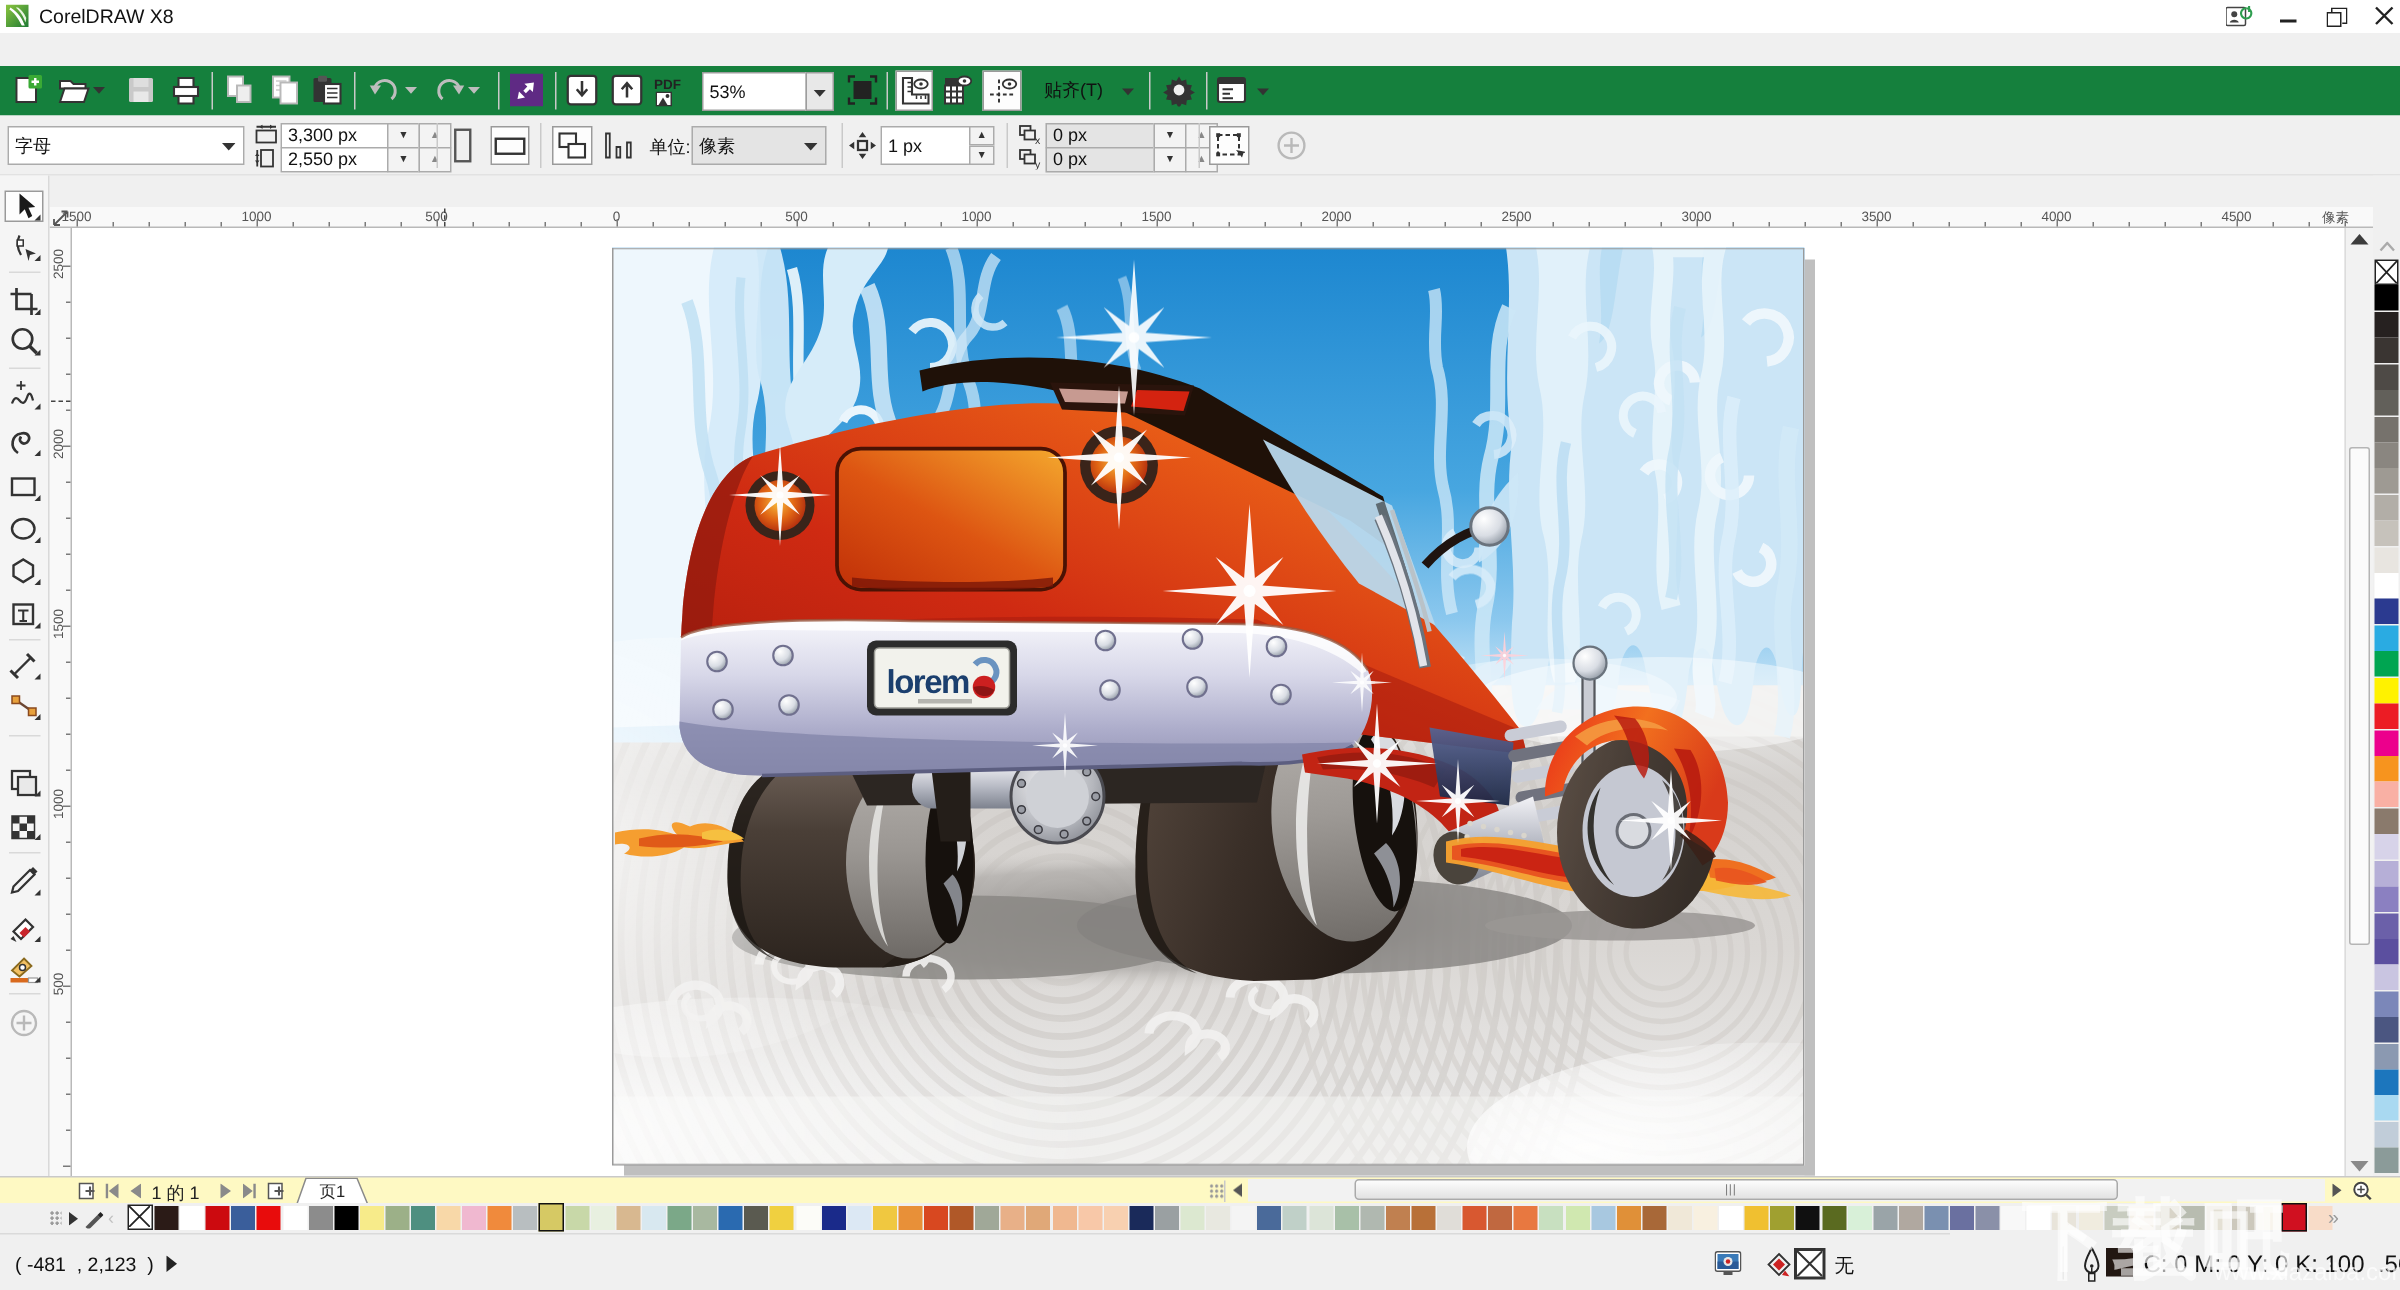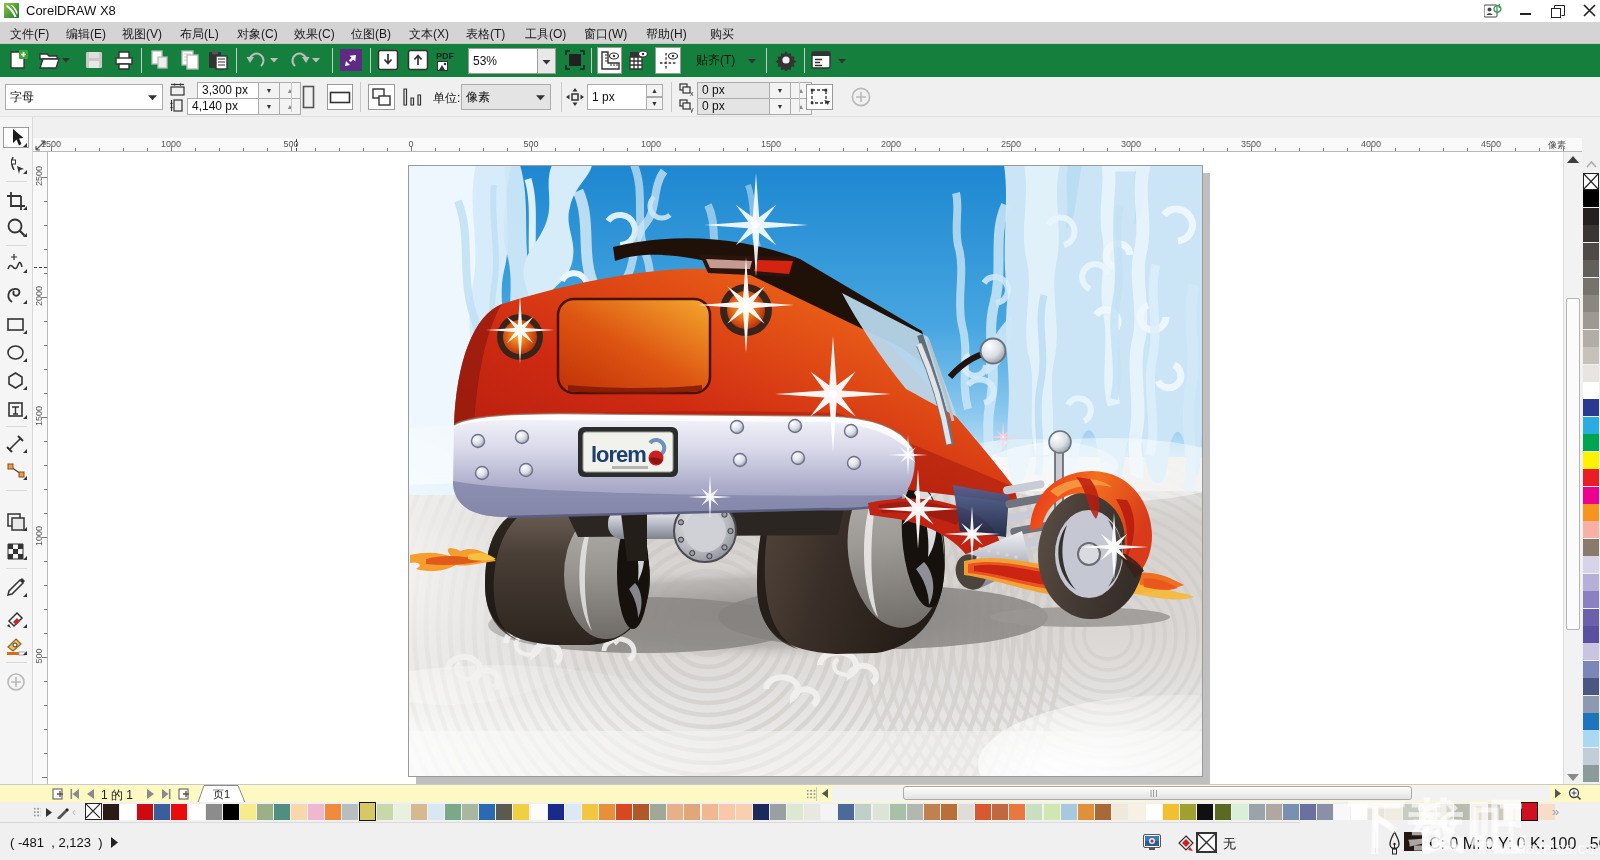--- a/index.html
+++ b/index.html
@@ -54,35 +54,20 @@
 </svg>
 <div class="abs" style="left:1520px;top:13px;width:11px;height:2px;background:#222"></div>
 <svg class="abs" style="left:1551px;top:5px" width="14" height="13" viewBox="0 0 14 13">
 <rect x="0.5" y="3.5" width="9" height="9" fill="#fff" stroke="#222"></rect>
         <path d="M3.5,3.5 V0.5 H13.5 V10.5 H10.5" fill="none" stroke="#222"></path>
 </svg>
 <svg class="abs" style="left:1583px;top:4px" width="13" height="13" viewBox="0 0 13 13">
 <path d="M1,1 L12,12 M12,1 L1,12" stroke="#222" stroke-width="1.6"></path>
 </svg>
 </div>
-<div class="abs" id="menubar">
-      <span class="menuitem" style="left:10px">文件(F)</span>
-      <span class="menuitem" style="left:66px">编辑(E)</span>
-      <span class="menuitem" style="left:122px">视图(V)</span>
-      <span class="menuitem" style="left:180px">布局(L)</span>
-      <span class="menuitem" style="left:237px">对象(C)</span>
-      <span class="menuitem" style="left:294px">效果(C)</span>
-      <span class="menuitem" style="left:351px">位图(B)</span>
-      <span class="menuitem" style="left:409px">文本(X)</span>
-      <span class="menuitem" style="left:466px">表格(T)</span>
-      <span class="menuitem" style="left:525px">工具(O)</span>
-      <span class="menuitem" style="left:584px">窗口(W)</span>
-      <span class="menuitem" style="left:646px">帮助(H)</span>
-      <span class="menuitem" style="left:710px">购买</span>
-    </div>
 <div class="abs" id="toolbar">
 <svg class="icon20" style="left:7px" viewBox="0 0 22 22">
         <path d="M4,3 h9 l4,4 v12 h-13 z" fill="#fff" stroke="#333" stroke-width="1.3"></path>
         <path d="M13,3 v4 h4" fill="none" stroke="#333" stroke-width="1.3"></path>
         <rect x="12" y="1" width="9" height="9" fill="#3aaa35" rx="1"></rect>
         <path d="M16.5,3 v5 M14,5.5 h5" stroke="#fff" stroke-width="1.6"></path>
       </svg>
 <svg class="icon20" style="left:38px" viewBox="0 0 22 22">
         <path d="M2,5 h7 l2,2 h8 v3 h-17 z" fill="#fff" stroke="#333" stroke-width="1.3"></path>
         <path d="M2,19 l3,-9 h16 l-3,9 z" fill="#fff" stroke="#333" stroke-width="1.3"></path>
@@ -207,22 +192,22 @@
 <svg class="abs" style="left:170px;top:6px" width="15" height="13" viewBox="0 0 15 13">
         <rect x="1" y="4" width="13" height="8" fill="none" stroke="#333" stroke-width="1.2"></rect>
         <path d="M1,1.5 h13" stroke="#333" stroke-width="1.2"></path>
         <path d="M3,1.5 l2,-1.5 v3 z M12,1.5 l-2,-1.5 v3 z" fill="#333"></path>
       </svg>
 <svg class="abs" style="left:170px;top:22px" width="15" height="13" viewBox="0 0 15 13">
         <rect x="4" y="1" width="8" height="11" fill="none" stroke="#333" stroke-width="1.2"></rect>
         <path d="M1.5,1 v11" stroke="#333" stroke-width="1.2"></path>
         <path d="M1.5,3 l-1.5,2 h3 z M1.5,10 l-1.5,-2 h3 z" fill="#333"></path>
       </svg>
-<div class="fld" style="left:197px;top:5px;width:72px;height:17px;line-height:15px">3,300 px</div>
-<div class="fld" style="left:187px;top:21px;width:72px;height:17px;line-height:15px">4,140 px</div>
+<div class="fld" style="left:187px;top:5px;width:72px;height:17px;line-height:15px">3,300 px</div>
+<div class="fld" style="left:187px;top:21px;width:72px;height:17px;line-height:15px">2,550 px</div>
 <div class="spin" style="left:258px;top:5px;height:17px;line-height:15px">▼</div>
       <div class="spin" style="left:279px;top:5px;height:17px;line-height:15px;color:#888">▲</div>
 <div class="spin" style="left:258px;top:21px;height:17px;line-height:15px">▼</div>
       <div class="spin" style="left:279px;top:21px;height:17px;line-height:15px;color:#888">▲</div>
 <div class="vsep" style="left:291px;top:5px;height:30px"></div>
 <svg class="abs" style="left:300px;top:8px" width="17" height="24" viewBox="0 0 17 24">
         <rect x="3.5" y="1.5" width="10" height="21" fill="none" stroke="#555" stroke-width="1.6"></rect>
       </svg>
 <div class="abs" style="left:327px;top:7px;width:26px;height:26px;background:#fdfdfd;border:1px solid #9a9a9a"></div>
 <svg class="abs" style="left:329px;top:14px" width="22" height="13" viewBox="0 0 22 13">

